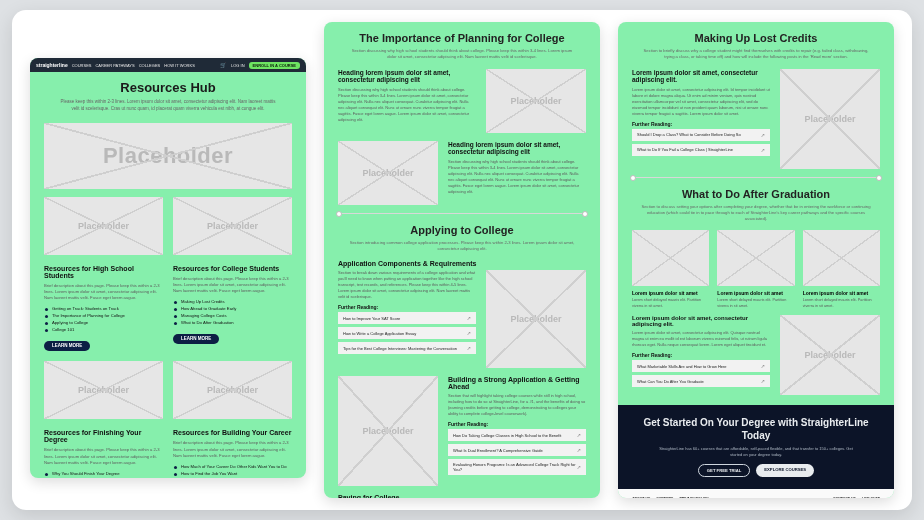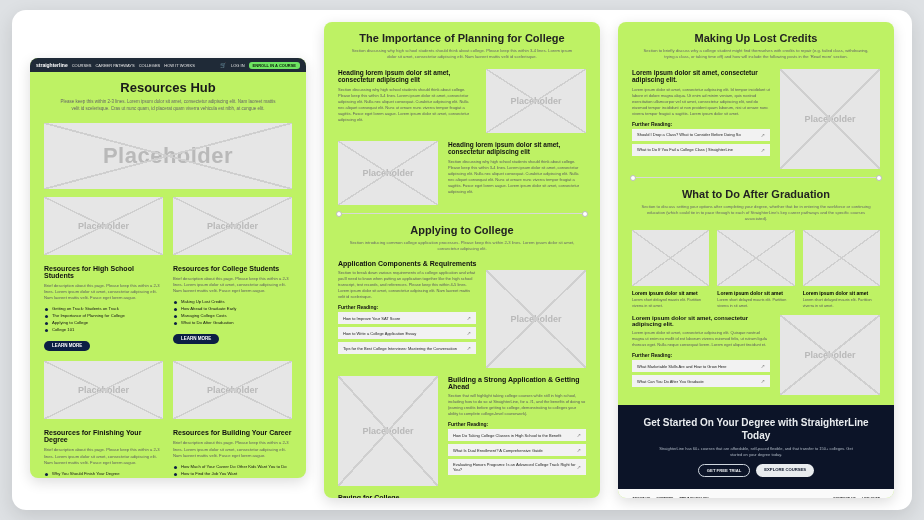--- a/index.html
+++ b/index.html
@@ -17,21 +17,21 @@
     background: #fff;
     border-radius: 14px;
     box-shadow: 0 6px 20px rgba(0,0,0,.12);
     display: flex;
     gap: 18px;
     padding: 12px 18px;
     overflow: hidden;
   }
   .panel {
     flex: 1;
-    background: #bef264;
+    background: #86efac;
     border-radius: 8px;
     box-shadow: 0 4px 14px rgba(0,0,0,.14);
     overflow: hidden;
     position: relative;
     margin-top: 0;
   }
   .panel.a { margin-top: 36px; height: 420px; }
   .panel .scroll { position:absolute; inset:0; overflow:hidden; }
 
   

